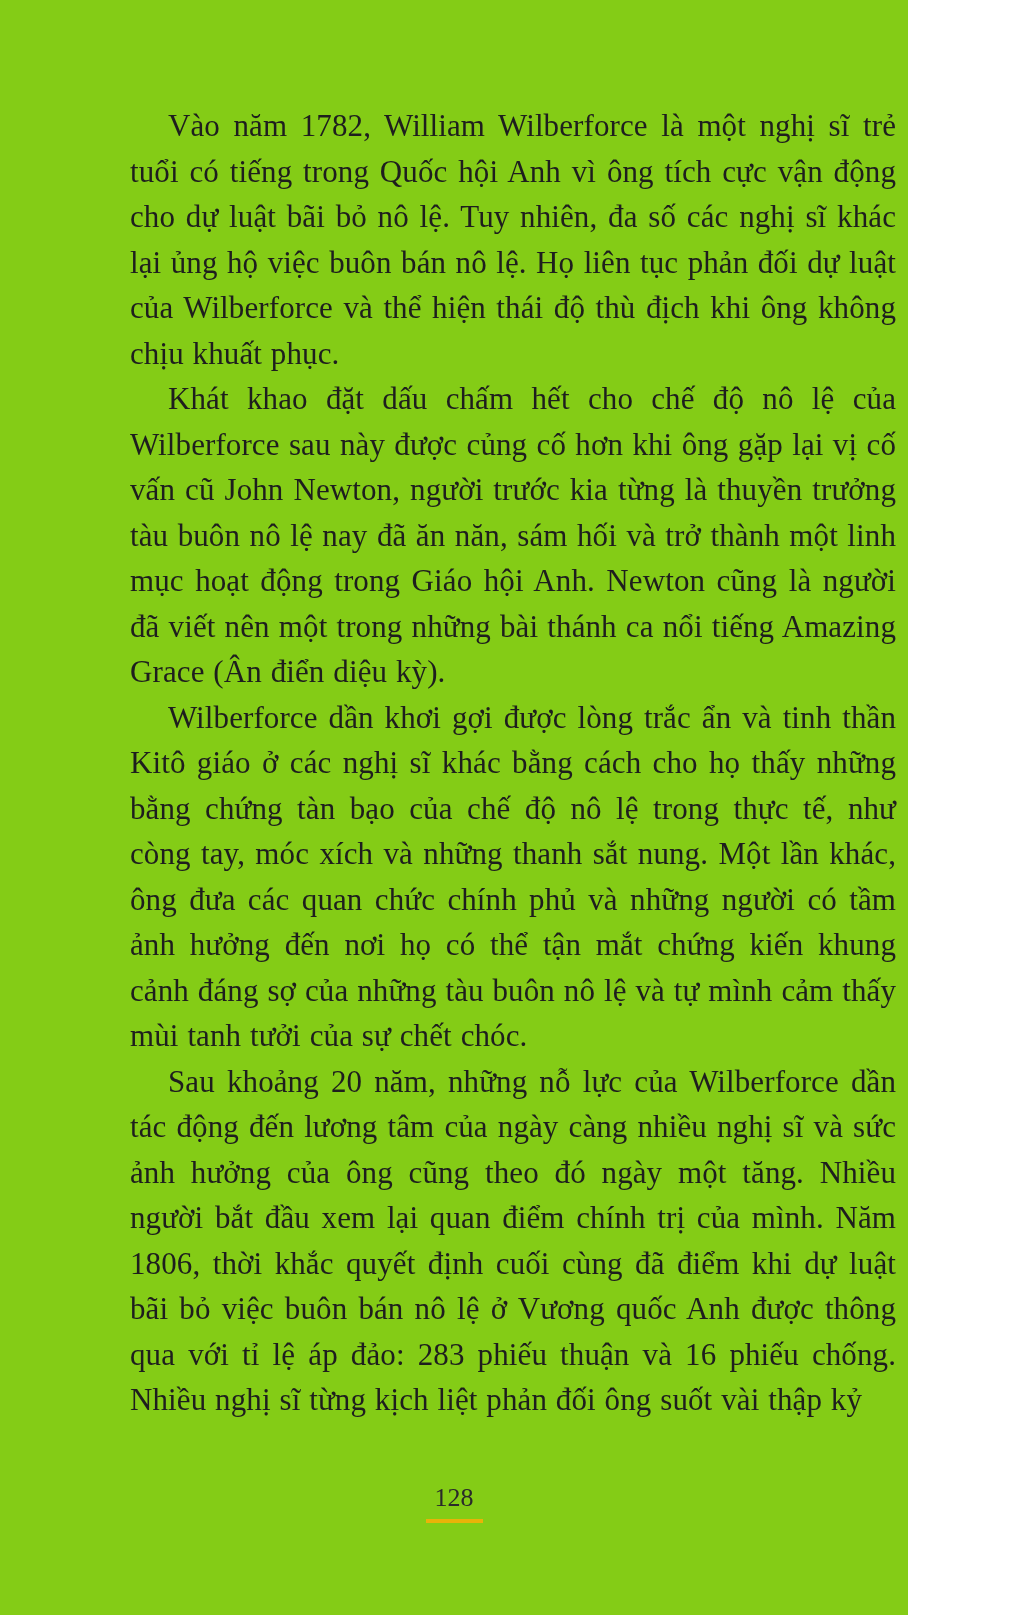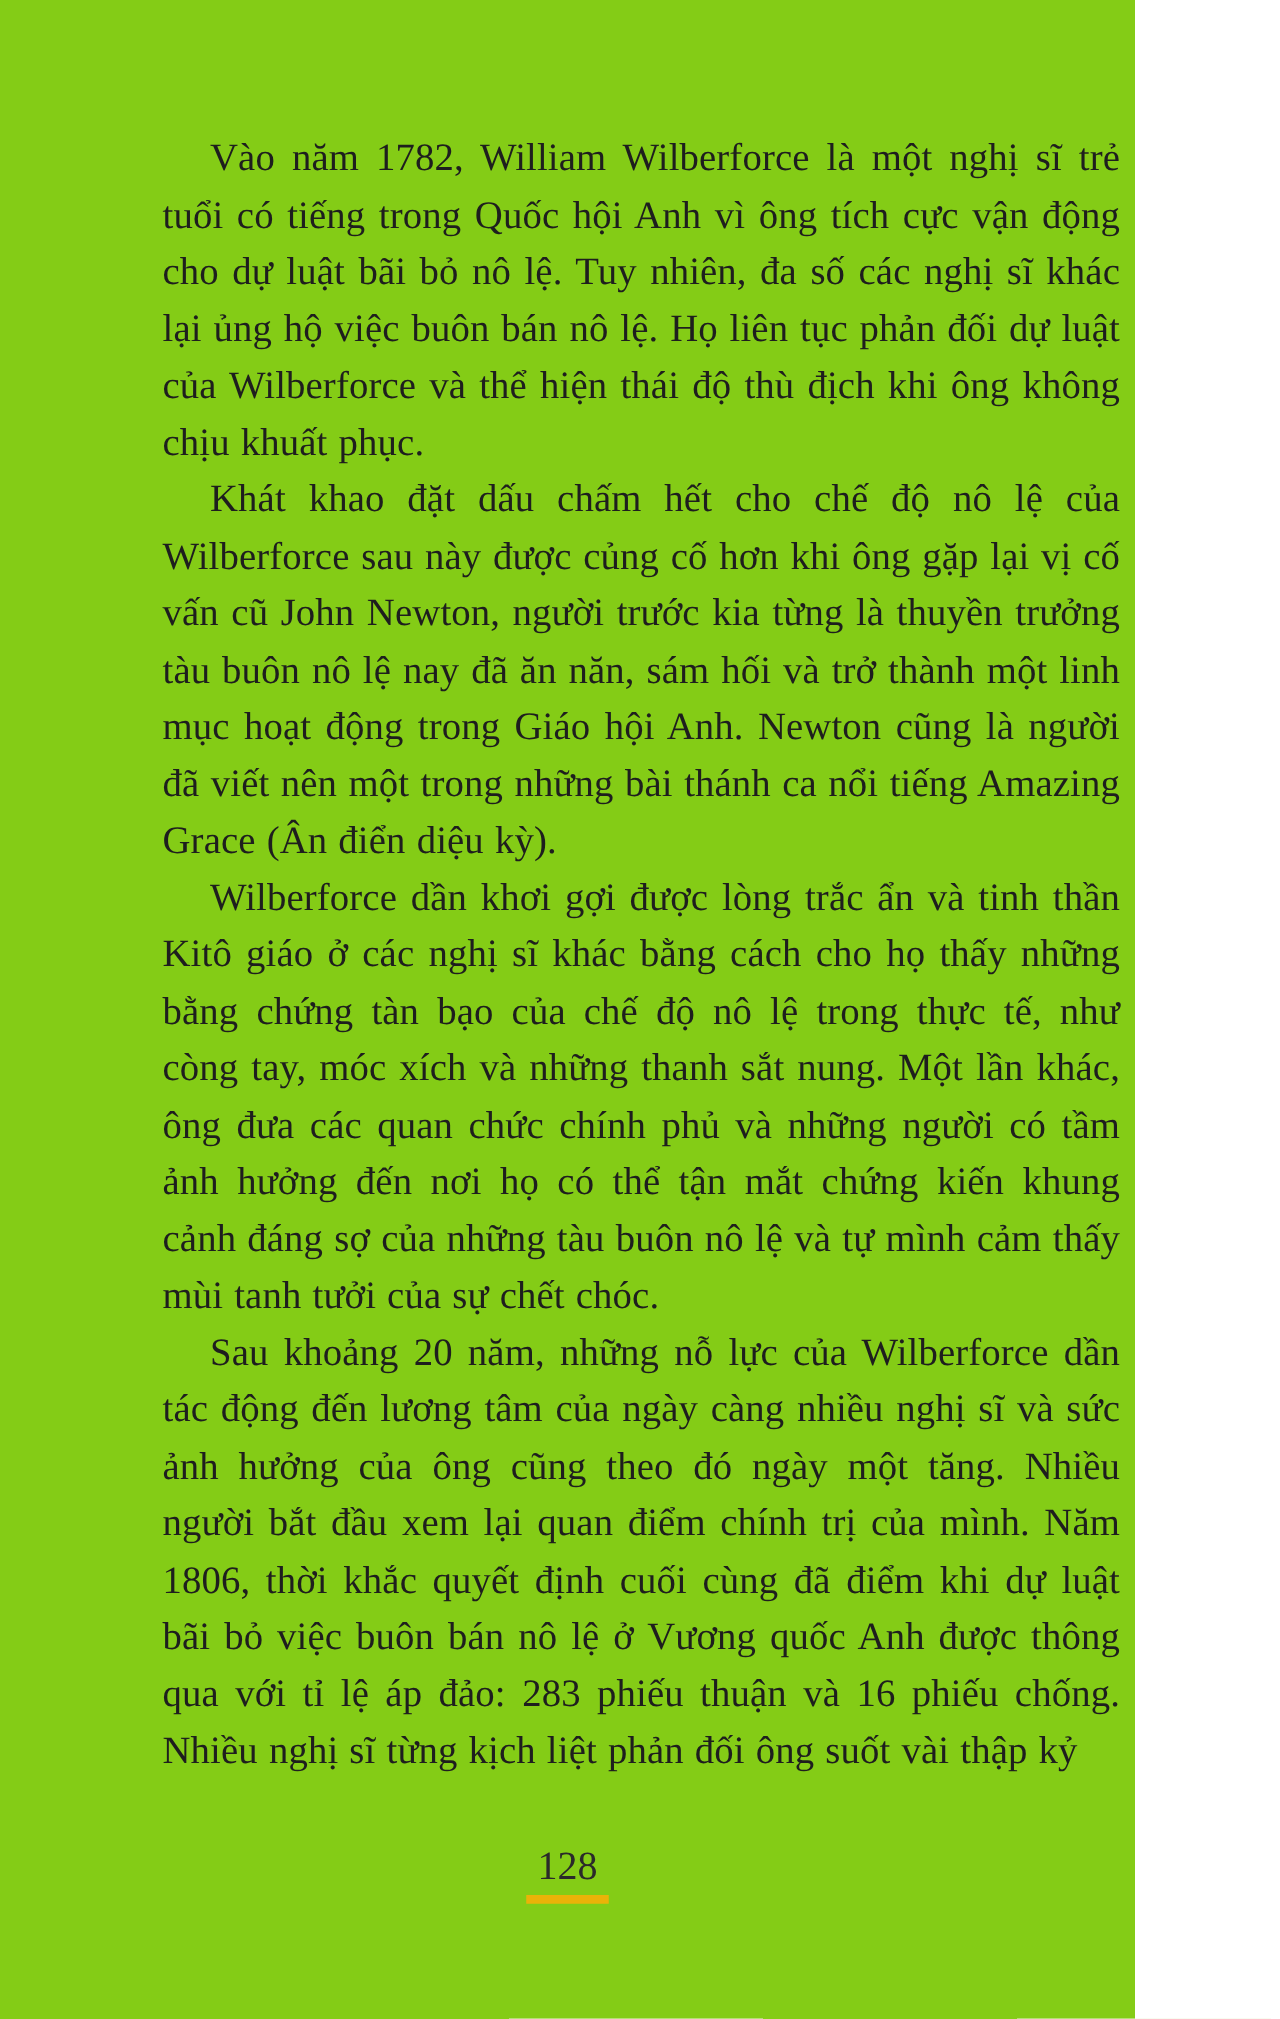--- a/index.html
+++ b/index.html
@@ -34,25 +34,25 @@
   }
   .footer {
     position: absolute;
     left: 0;
     bottom: 92px;
     width: 100%;
     text-align: center;
   }
   .page-number {
     display: inline-block;
-    font-size: 32px;
+    font-size: 26px;
     line-height: 1.1;
     color: #2a2a2a;
     padding: 0 9px 6px 9px;
-    border-bottom: 7px solid #eab308;
+    border-bottom: 4px solid #eab308;
   }
 </style>
 </head>
 <body>
 
 <div class="page">
   <main class="content">
     <p>Vào năm 1782, William Wilberforce là một nghị sĩ trẻ tuổi có tiếng trong Quốc hội Anh vì ông tích cực vận động cho dự luật bãi bỏ nô lệ. Tuy nhiên, đa số các nghị sĩ khác lại ủng hộ việc buôn bán nô lệ. Họ liên tục phản đối dự luật của Wilberforce và thể hiện thái độ thù địch khi ông không chịu khuất phục.</p>
     <p>Khát khao đặt dấu chấm hết cho chế độ nô lệ của Wilberforce sau này được củng cố hơn khi ông gặp lại vị cố vấn cũ John Newton, người trước kia từng là thuyền trưởng tàu buôn nô lệ nay đã ăn năn, sám hối và trở thành một linh mục hoạt động trong Giáo hội Anh. Newton cũng là người đã viết nên một trong những bài thánh ca nổi tiếng Amazing Grace (Ân điển diệu kỳ).</p>
     <p>Wilberforce dần khơi gợi được lòng trắc ẩn và tinh thần Kitô giáo ở các nghị sĩ khác bằng cách cho họ thấy những bằng chứng tàn bạo của chế độ nô lệ trong thực tế, như còng tay, móc xích và những thanh sắt nung. Một lần khác, ông đưa các quan chức chính phủ và những người có tầm ảnh hưởng đến nơi họ có thể tận mắt chứng kiến khung cảnh đáng sợ của những tàu buôn nô lệ và tự mình cảm thấy mùi tanh tưởi của sự chết chóc.</p>

